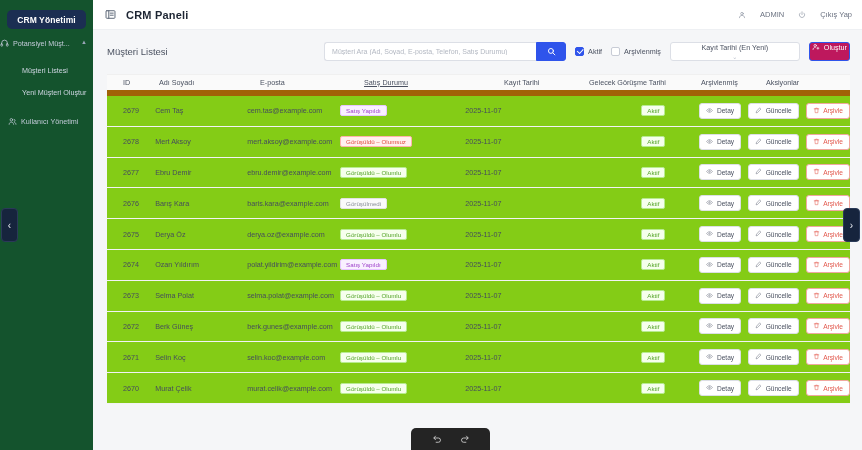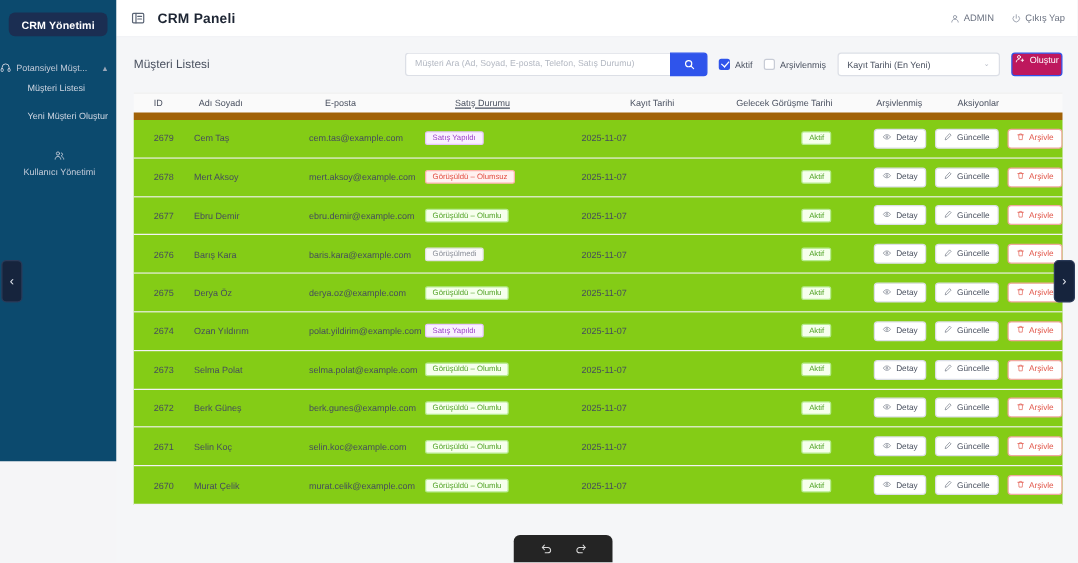--- a/index.html
+++ b/index.html
@@ -6,63 +6,62 @@
   html, body {
     width: 862px; height: 450px;
     font-family: "Liberation Sans", sans-serif;
     background: #f5f5f7;
     overflow: hidden;
   }
   .app { display: flex; width: 862px; height: 450px; position: relative; }
 
   
   .sidebar {
-    width: 93px; height: 369px;
-    background: #0c4a6e;
+    width: 93px; height: 450px;
+    background: #14532d;
     flex: 0 0 93px;
     padding-top: 6px;
     position: relative;
     z-index: 5;
   }
   .brand {
     margin: 4px 7px 10px 7px;
     height: 19px;
     border-radius: 5px;
     background: #1b2e52;
     display: flex; align-items: center; justify-content: center;
     color: #ffffff;
     font-size: 8.5px;
     font-weight: bold;
     letter-spacing: .1px;
   }
   .nav-group {
-    display: flex; align-items: flex-end;
+    display: flex; align-items: flex-start;
     padding: 0 6px 0 0;
     height: 20px;
     color: #c3cbd9;
     font-size: 7.2px;
     gap: 4px;
   }
   .nav-group .glabel { flex: 1; white-space: nowrap; overflow: hidden; }
   .nav-sub {
     height: 22px;
     display: flex; align-items: center;
     padding-left: 22px;
     color: #cfd6e2;
     font-size: 7.2px;
   }
   .nav-item {
     display: flex; align-items: center;
     padding: 0 6px 0 8px;
     height: 22px;
-    margin-top: 17px;
+    margin-top: 7px;
     color: #c3cbd9;
     font-size: 7.2px;
     gap: 4px;
-    flex-direction: column;
   }
   .ico { display: inline-flex; width: 9px; height: 9px; align-items: center; justify-content: center; flex: 0 0 9px; }
   .ico svg { width: 9px; height: 9px; display: block; }
   .caret { font-size: 6px; color: #9aa6b8; }
 
   
   .handle {
     position: absolute;
     top: 208px;
     width: 17px; height: 34px;
@@ -83,21 +82,21 @@
     height: 30px; background: #ffffff;
     display: flex; align-items: center;
     padding: 0 10px 0 12px;
     border-bottom: 1px solid #eef0f3;
     gap: 10px;
   }
   .hamburger { width: 11px; height: 11px; color: #5a6475; display: flex; align-items: center; justify-content: center; }
   .hamburger svg { width: 11px; height: 11px; }
   .top-title { font-size: 11px; font-weight: bold; color: #1d2533; letter-spacing: .2px; }
   .top-right { margin-left: auto; display: flex; align-items: center; gap: 14px; }
-  .top-link { display: flex; align-items: flex-end; gap: 3px; font-size: 7.5px; color: #6b7281; }
+  .top-link { display: flex; align-items: flex-end; gap: 14px; font-size: 7.5px; color: #6b7281; }
   .top-link svg { width: 8px; height: 8px; }
 
   .content { flex: 1; padding: 10px 12px 0 14px; overflow: hidden; }
 
   
   .toolbar { display: flex; align-items: center; height: 22px; margin-bottom: 12px; }
   .panel-title { font-size: 9.5px; color: #4b5261; }
   .tools { margin-left: auto; display: flex; align-items: center; gap: 9px; }
 
   .search-wrap { display: flex; height: 19px; }
@@ -128,21 +127,21 @@
   .box { width: 9px; height: 9px; border-radius: 2px; border: 1px solid #c8ccd6; background: #fff; display: flex; align-items: center; justify-content: center; }
   .box.on { background: #2f54eb; border-color: #2f54eb; }
   .box.on::after { content: ""; width: 2.6px; height: 5px; border: solid #fff; border-width: 0 1.4px 1.4px 0; transform: rotate(42deg) translate(-0.2px,-0.6px); }
 
   .select {
     width: 130px; height: 19px;
     border: 1px solid #dcdfe6; border-radius: 3px;
     background: #fff;
     display: flex; align-items: center;
     padding: 0 7px;
-    font-size: 7.2px; color: #4b5261;
+    font-size: 7.2px; color: #4b5261; flex-direction: column;
   }
   .select .sv { flex: 1; }
   .select .chev { color: #b9bec9; font-size: 6px; }
 
   .create-btn {
     height: 19px; padding: 0 2px;
     background: #be185d; border: 1px solid #2f54eb; border-radius: 3px;
     color: #fff; font-size: 7.2px;
     display: flex; align-items: flex-start; gap: 4px;
   }

